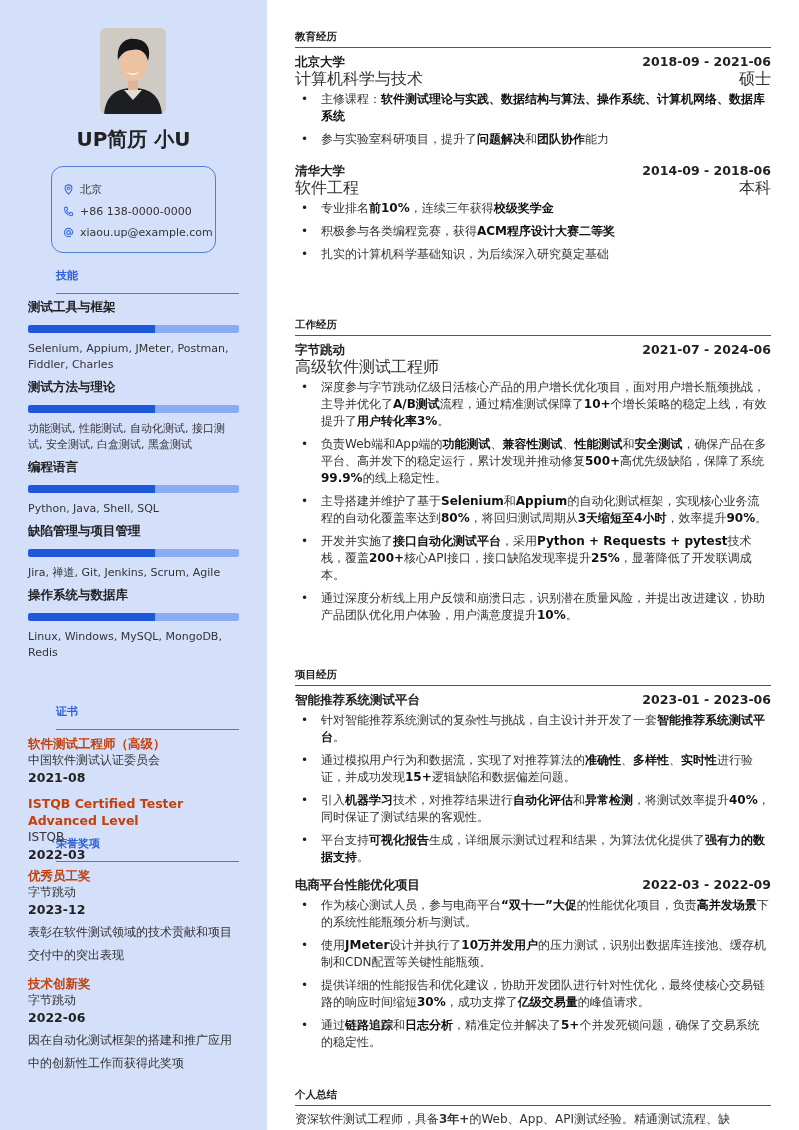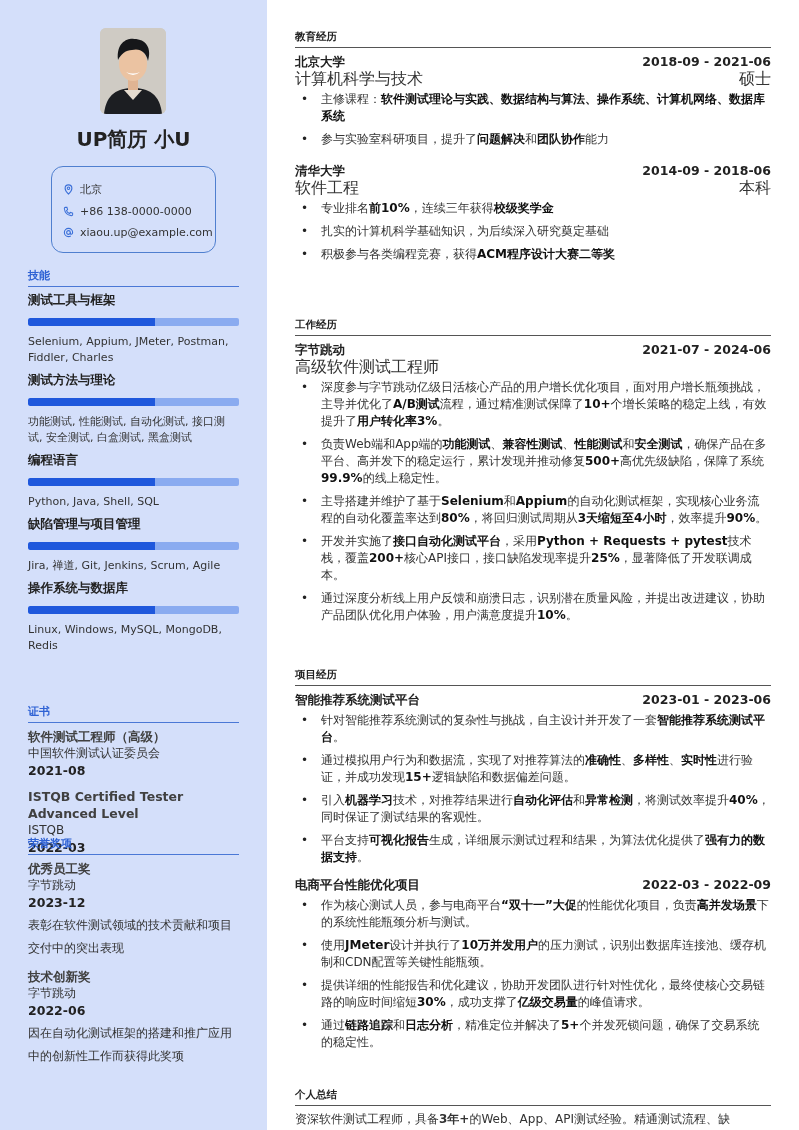--- a/index.html
+++ b/index.html
@@ -18,28 +18,28 @@
     font-size: 20px; font-weight: bold; color: #222;
   }
   .contact-box {
     position: absolute; left: 51px; top: 166px; width: 165px; height: 87px;
     border: 1.5px solid #4f7fcf; border-radius: 12px; padding: 12px 0 0 11px;
   }
   .contact-row { display: flex; align-items: center; height: 21.5px; font-size: 11px; color: #333; }
   .contact-row svg { width: 11px; height: 11px; margin-right: 6px; flex: none; }
   .side-section { position: absolute; left: 28px; width: 211px; }
   .side-title {
-    font-size: 11px; font-weight: bold; color: #2f62d4; padding-bottom: 3px;
-    border-bottom: 1.5px solid #4a78d6; margin-bottom: 5px;
+    font-size: 11px; font-weight: bold; color: #2f62d4; padding-bottom: 10px;
+    border-bottom: 1.5px solid #4a78d6; margin-bottom: 5px; margin-left: 28px;
   }
   .skill-name { font-size: 12.5px; font-weight: bold; color: #222; margin-top: 4px; }
   .skill-bar { height: 8px; background: #8aabf0; border-radius: 2px; margin: 9px 0 8px; position: relative; overflow: hidden; }
   .skill-fill { position: absolute; left: 0; top: 0; bottom: 0; width: 60%; background: #1f58dc; border-radius: 2px 0 0 2px; }
   .skill-tags { font-size: 11px; color: #333; line-height: 16px; margin-bottom: 6px; }
-  .cert-name { font-size: 12.5px; font-weight: bold; color: #404040; line-height: 17px; }
+  .cert-name { font-size: 12.5px; font-weight: bold; color: #c2410c; line-height: 17px; }
   .cert-org { font-size: 12px; color: #333; line-height: 17px; }
   .cert-date { font-size: 12.5px; font-weight: bold; color: #222; line-height: 18px; margin-bottom: 8px; }
   .award-desc { font-size: 12px; color: #333; line-height: 23px; margin-top: 2px; margin-bottom: 8px; }
 
   .main { position: absolute; left: 295px; top: 0; width: 476px; }
   .sec-title {
     font-size: 10.5px; font-weight: bold; color: #222; padding-bottom: 3px;
     border-bottom: 1.5px solid #555; margin-bottom: 5px;
   }
   .entry-head { display: flex; justify-content: space-between; font-size: 12.5px; font-weight: bold; color: #222; line-height: 17px; }
@@ -182,22 +182,22 @@
       <div class="entry-head">
           <span>清华大学</span>
           <span>2014-09 - 2018-06</span>
         </div>
       <div class="entry-sub">
           <span>软件工程</span>
           <span>本科</span>
         </div>
       <ul class="bullets">
           <li>专业排名<b>前10%</b>，连续三年获得<b>校级奖学金</b></li>
+          <li>积极参与各类编程竞赛，获得<b>ACM程序设计大赛二等奖</b></li>
           <li>扎实的计算机科学基础知识，为后续深入研究奠定基础</li>
-          <li>积极参与各类编程竞赛，获得<b>ACM程序设计大赛二等奖</b></li>
         </ul>
     </div>
   </section>
 
   <section style="position:absolute; top:318px; width:476px;">
     <div class="sec-title">工作经历</div>
     <div>
       <div class="entry-head">
           <span>字节跳动</span>
           <span>2021-07 - 2024-06</span>

